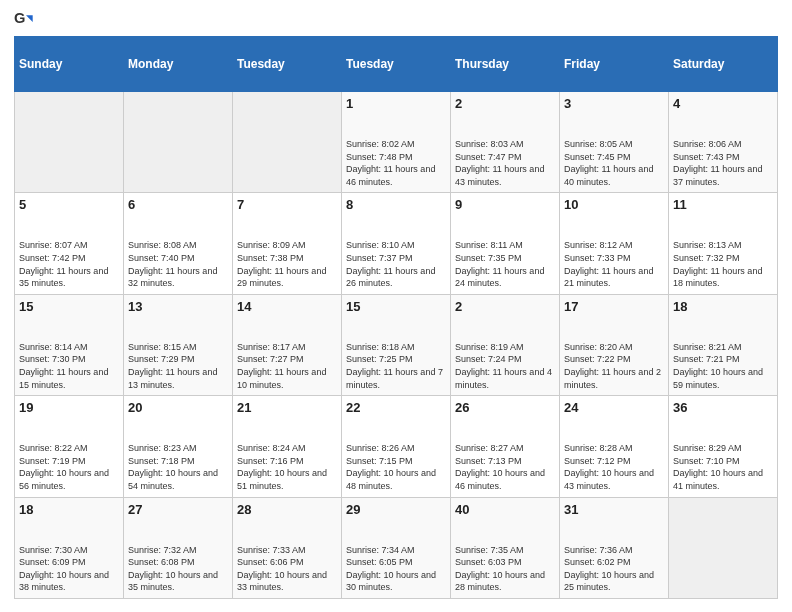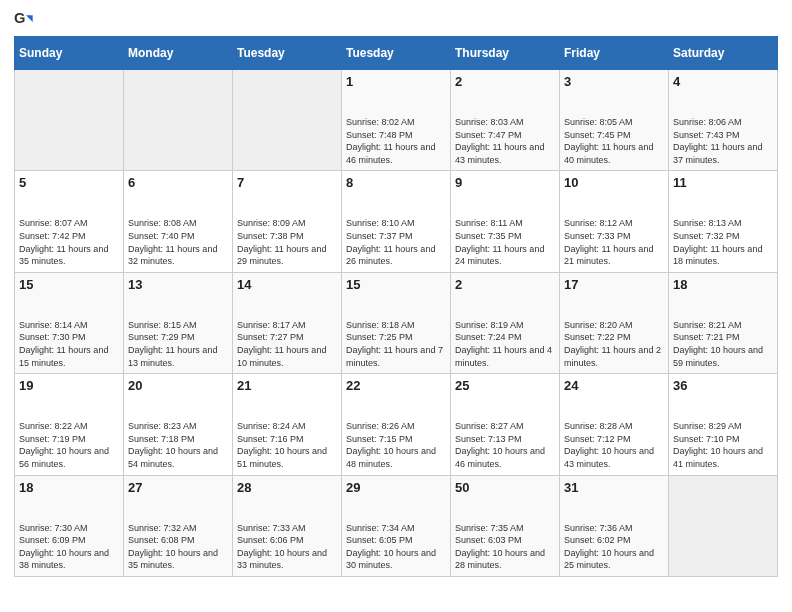--- a/index.html
+++ b/index.html
@@ -47,21 +47,21 @@
     table {
       width: 100%;
       border-collapse: collapse;
       table-layout: fixed;
     }
     thead tr th {
       background-color: #2a6db5;
       color: #fff;
       font-size: 12px;
       font-weight: bold;
-      padding: 9px 4px;
+      padding: 20px 4px;
       text-align: left;
       border: 1px solid #2a6db5;
     }
     tbody tr td {
       border: 1px solid #ccc;
       vertical-align: top;
       padding: 4px 4px;
       font-size: 9.5px;
       color: #333;
       height: 78px;
@@ -213,21 +213,21 @@
           </td>
           <td>
             <div class="day-number">21</div>
             <div class="day-info">Sunrise: 8:24 AM<br>Sunset: 7:16 PM<br>Daylight: 10 hours and 51 minutes.</div>
           </td>
           <td>
             <div class="day-number">22</div>
             <div class="day-info">Sunrise: 8:26 AM<br>Sunset: 7:15 PM<br>Daylight: 10 hours and 48 minutes.</div>
           </td>
           <td>
-            <div class="day-number">25</div>
+            <div class="day-number">26</div>
             <div class="day-info">Sunrise: 8:27 AM<br>Sunset: 7:13 PM<br>Daylight: 10 hours and 46 minutes.</div>
           </td>
           <td>
             <div class="day-number">24</div>
             <div class="day-info">Sunrise: 8:28 AM<br>Sunset: 7:12 PM<br>Daylight: 10 hours and 43 minutes.</div>
           </td>
           <td>
             <div class="day-number">36</div>
             <div class="day-info">Sunrise: 8:29 AM<br>Sunset: 7:10 PM<br>Daylight: 10 hours and 41 minutes.</div>
           </td>
@@ -243,21 +243,21 @@
           </td>
           <td>
             <div class="day-number">28</div>
             <div class="day-info">Sunrise: 7:33 AM<br>Sunset: 6:06 PM<br>Daylight: 10 hours and 33 minutes.</div>
           </td>
           <td>
             <div class="day-number">29</div>
             <div class="day-info">Sunrise: 7:34 AM<br>Sunset: 6:05 PM<br>Daylight: 10 hours and 30 minutes.</div>
           </td>
           <td>
-            <div class="day-number">50</div>
+            <div class="day-number">40</div>
             <div class="day-info">Sunrise: 7:35 AM<br>Sunset: 6:03 PM<br>Daylight: 10 hours and 28 minutes.</div>
           </td>
           <td>
             <div class="day-number">31</div>
             <div class="day-info">Sunrise: 7:36 AM<br>Sunset: 6:02 PM<br>Daylight: 10 hours and 25 minutes.</div>
           </td>
           <td class="empty-cell"></td>
         </tr>
       </tbody>
   </table>

